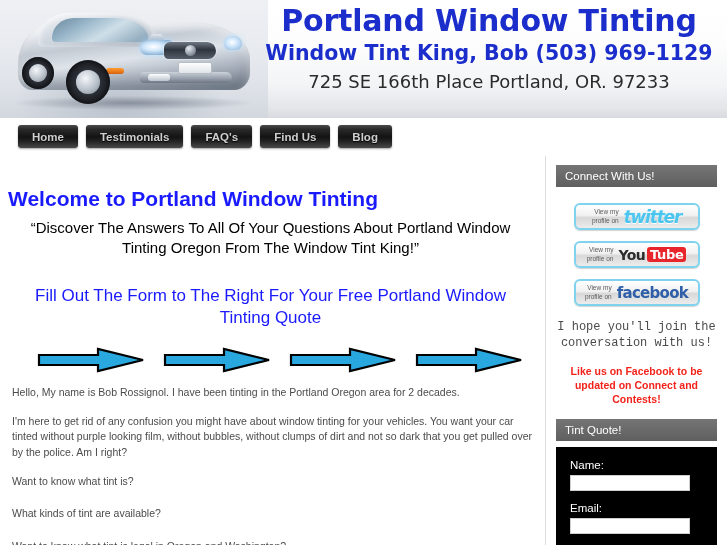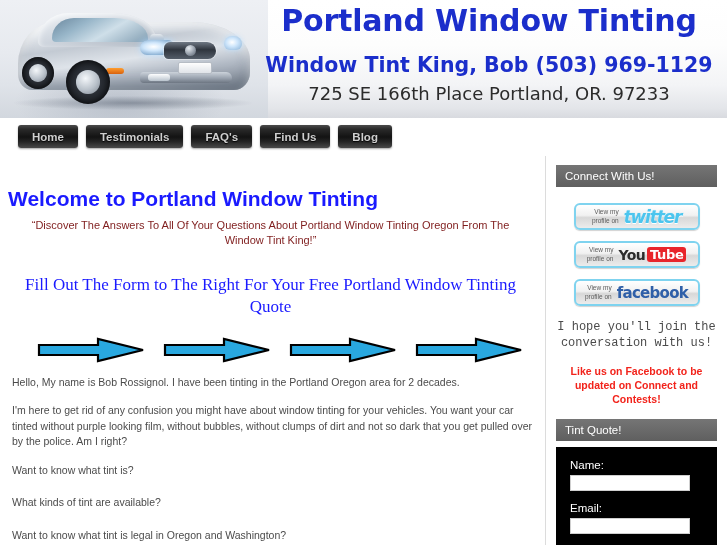--- a/index.html
+++ b/index.html
@@ -25,21 +25,21 @@
   }
   .h-title {
     font-family:"DejaVu Sans", sans-serif;
     font-size:30px; font-weight:bold; color:#1b2ecb;
     letter-spacing:-0.2px; line-height:1.12;
     white-space:nowrap;
   }
   .h-sub {
     font-family:"DejaVu Sans", sans-serif;
     font-size:20.5px; font-weight:bold; color:#1b2ecb;
-    line-height:1.2; margin-top:15px; white-space:nowrap;
+    line-height:1.2; margin-top:3px; white-space:nowrap;
   }
   .h-addr {
     font-family:"DejaVu Sans", sans-serif;
     font-size:18px; color:#2b2b2b; font-weight:400;
     line-height:1.2; margin-top:6px; white-space:nowrap;
   }
 
   
   .car-wrap {
     position:absolute; left:0; top:0; width:268px; height:118px;
@@ -156,29 +156,29 @@
     position:absolute; left:0; top:156px; width:545px; height:389px;
     padding:0 12px 0 8px; overflow:hidden;
   }
   .welcome {
     margin-top:31px; text-align:left;
     font-size:21px; font-weight:bold; color:#1a1aff;
     font-family:"Liberation Sans", sans-serif;
   }
   .tagline {
     margin-top:7px; text-align:center;
-    font-size:11px; color:#7f1d1d; line-height:1.35;
+    font-size:15px; color:#000000; line-height:1.35;
     padding:0 14px;
     font-family:"Liberation Sans", sans-serif;
   }
   .formcta {
     margin-top:26px; text-align:center;
     font-size:17px; color:#1a1aff; line-height:1.32;
     padding:0 12px;
-    font-family:Liberation Serif, serif;
+    font-family:Liberation Sans, sans-serif;
   }
 
   
   .arrows {
     position:relative; margin-top:18px; height:26px;
     display:flex; justify-content:center; align-items:center; gap:16px;
     padding-left:18px;
   }
   .arrow { width:110px; height:26px; display:block; }
 

